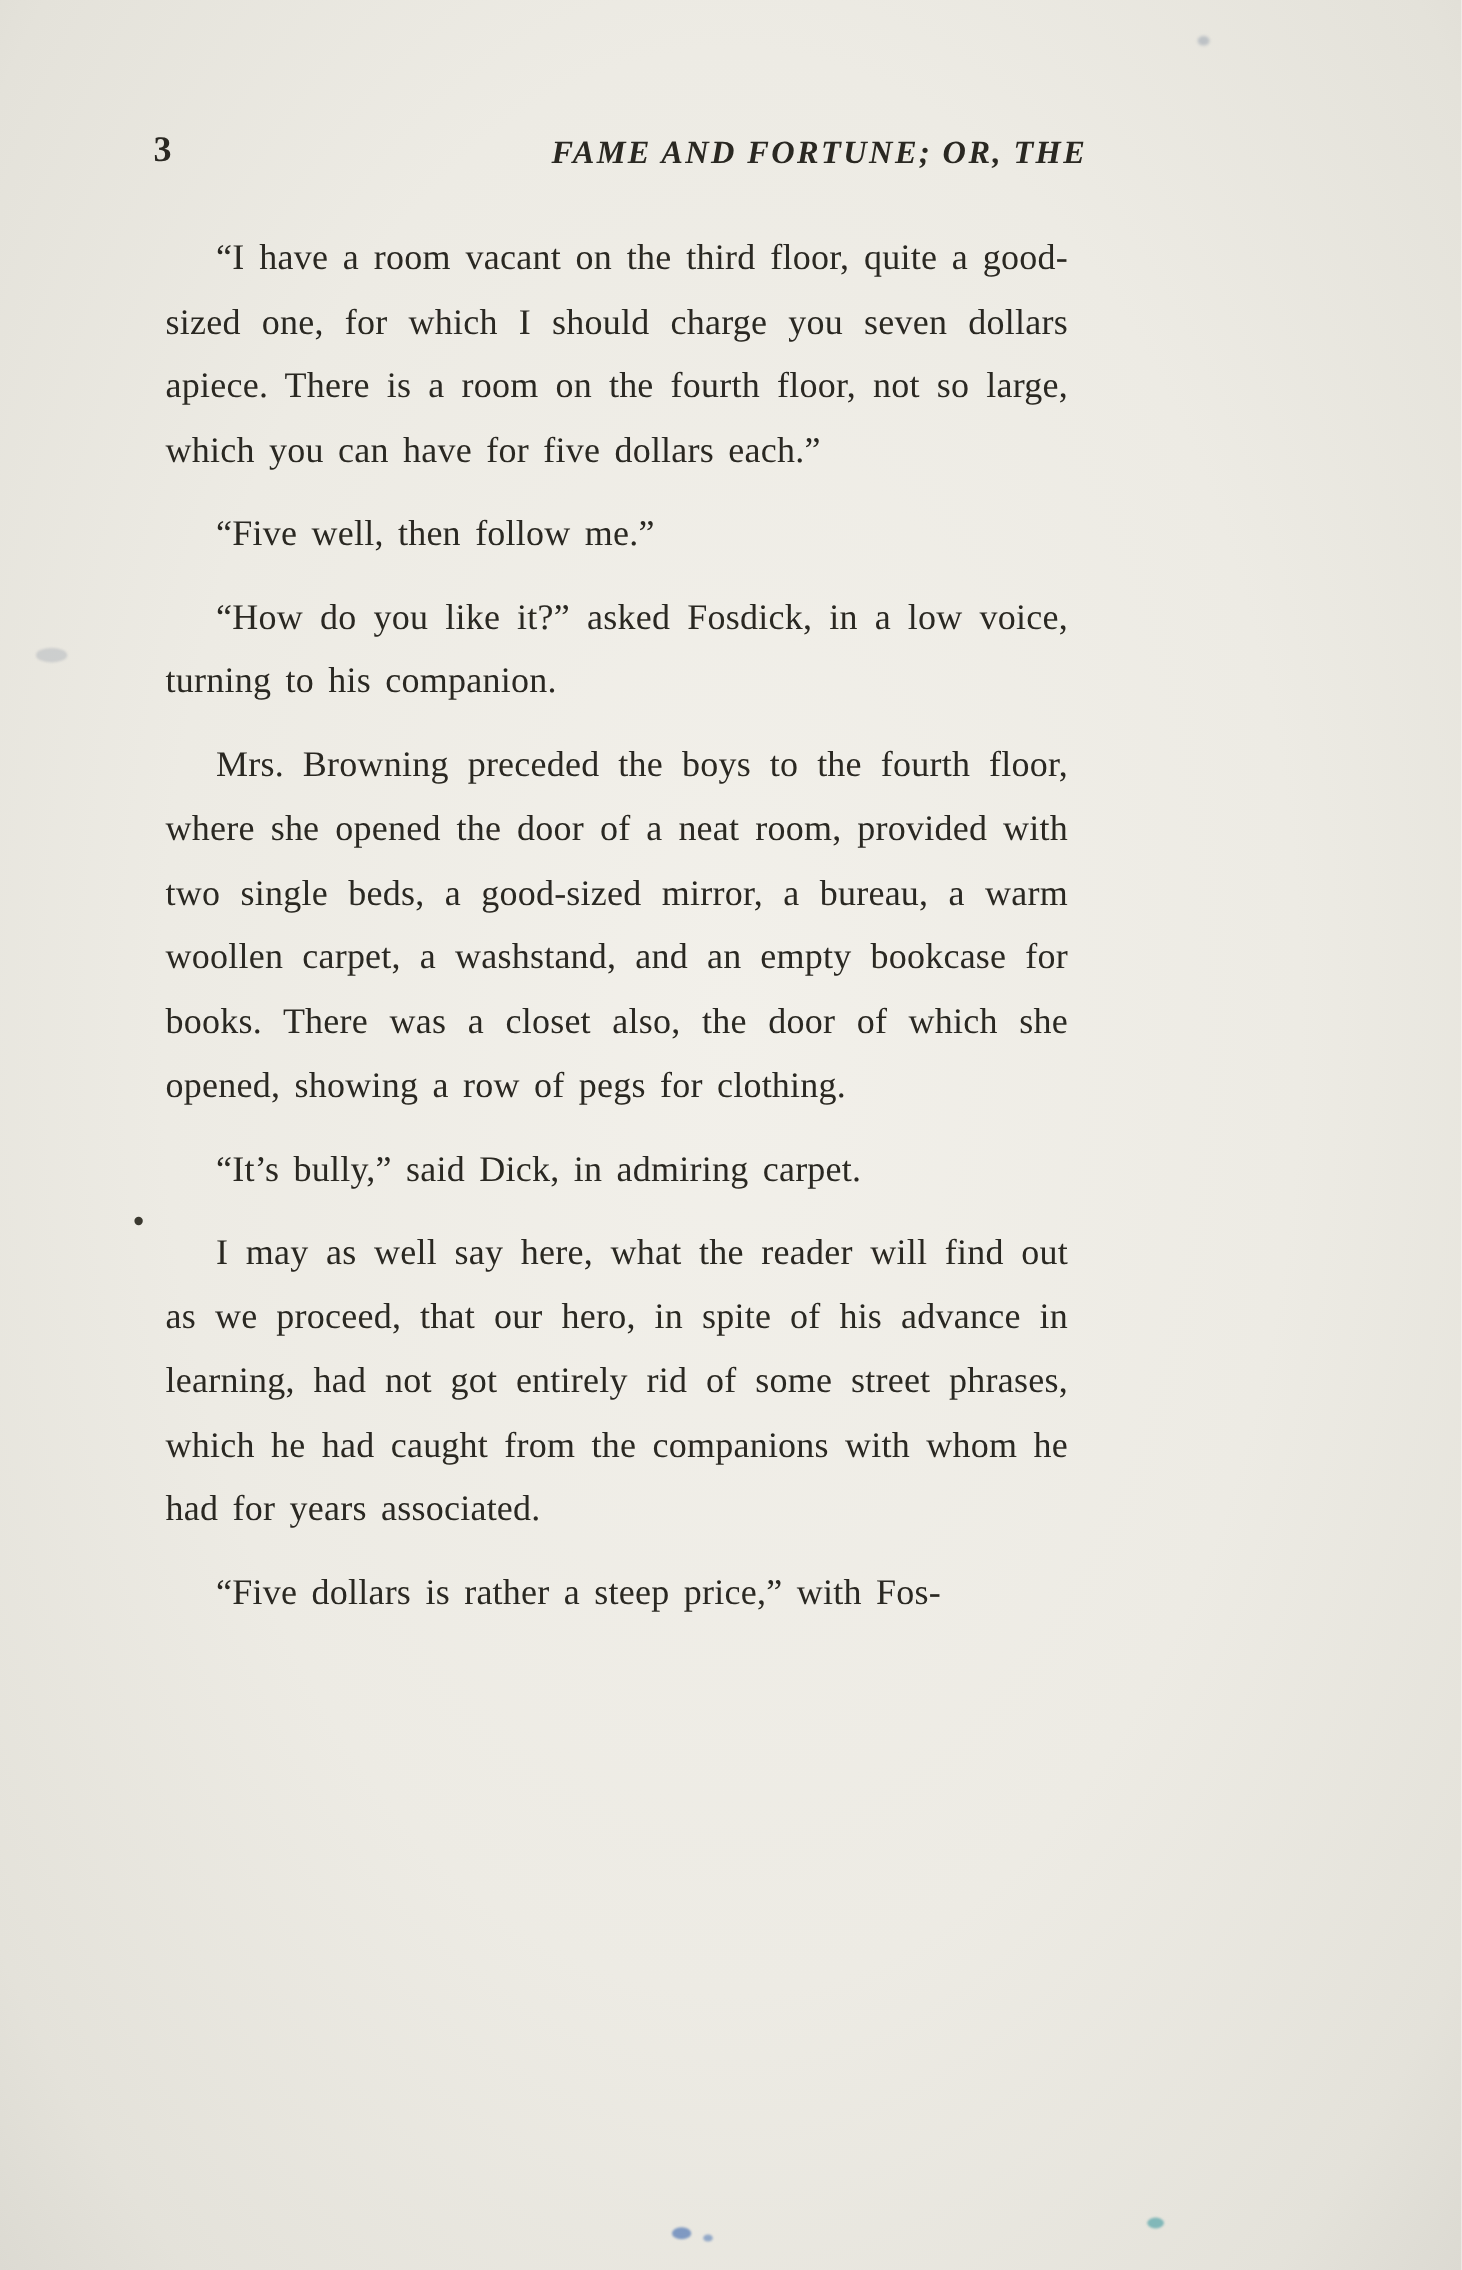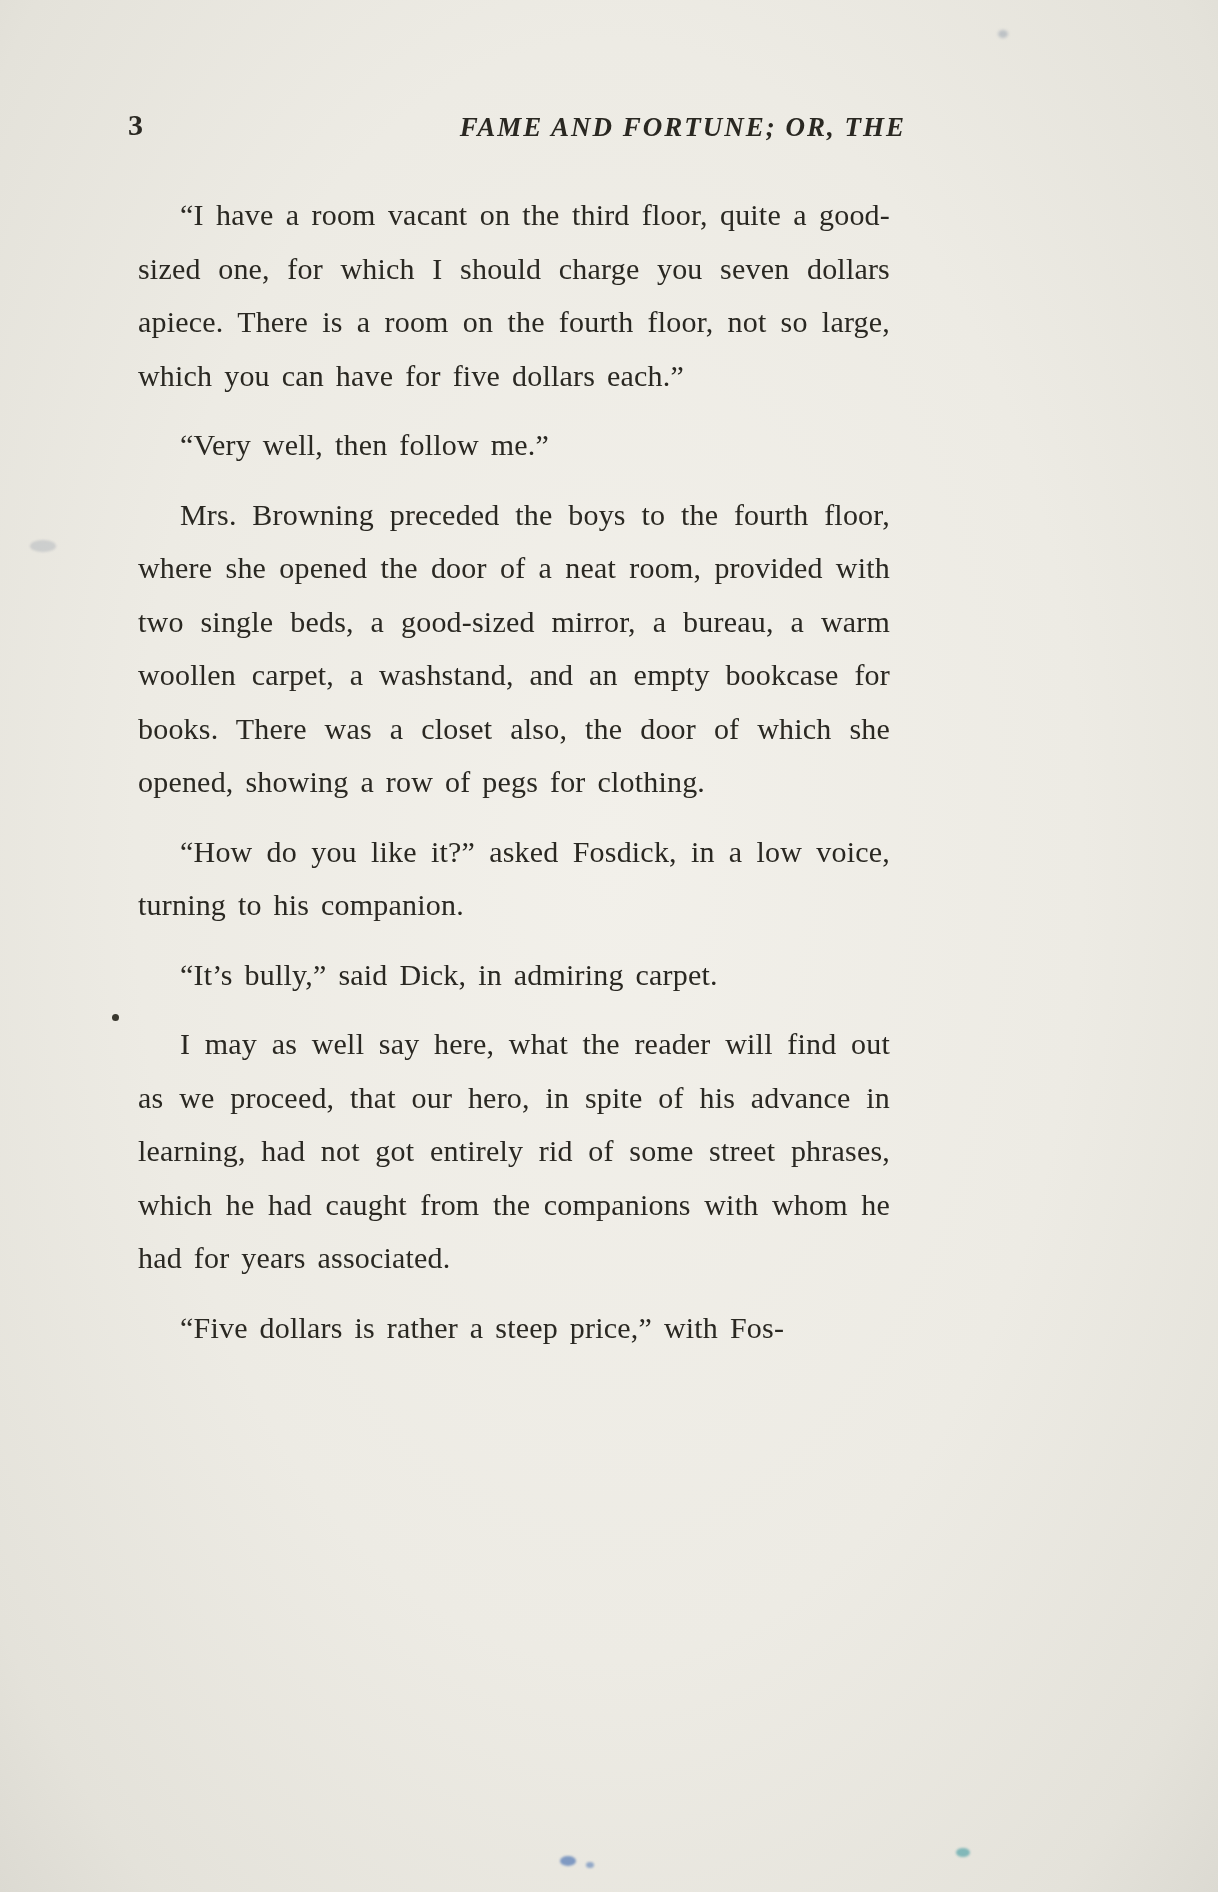--- a/index.html
+++ b/index.html
@@ -126,23 +126,23 @@
 
   <div class="content">
 
     <div class="header">
       <span class="page-number">3</span>
       <span class="running-header">FAME AND FORTUNE; OR, THE</span>
     </div>
 
     <div class="body-text">
       <p>“I have a room vacant on the third floor, quite a good-sized one, for which I should charge you seven dollars apiece.  There is a room on the fourth floor, not so large, which you can have for five dollars each.”</p>
-      <p>“Very well, then follow me.”</p>
+      <p>“Five well, then follow me.”</p>
+      <p>“How do you like it?” asked Fosdick, in a low voice, turning to his companion.</p>
       <p>Mrs. Browning preceded the boys to the fourth floor, where she opened the door of a neat room, provided with two single beds, a good-sized mirror, a bureau, a warm woollen carpet, a washstand, and an empty bookcase for books.  There was a closet also, the door of which she opened, showing a row of pegs for clothing.</p>
-      <p>“How do you like it?” asked Fosdick, in a low voice, turning to his companion.</p>
       <p>“It’s bully,” said Dick, in admiring carpet.</p>
       <p>I may as well say here, what the reader will find out as we proceed, that our hero, in spite of his advance in learning, had not got entirely rid of some street phrases, which he had caught from the companions with whom he had for years associated.</p>
       <p>“Five dollars is rather a steep price,” with Fos-</p>
     </div>
 
   </div>
 
   <span class="artifact dot-left-margin"></span>
   <span class="artifact smudge-left"></span>
   <span class="artifact blue-speck-bottom"></span>

